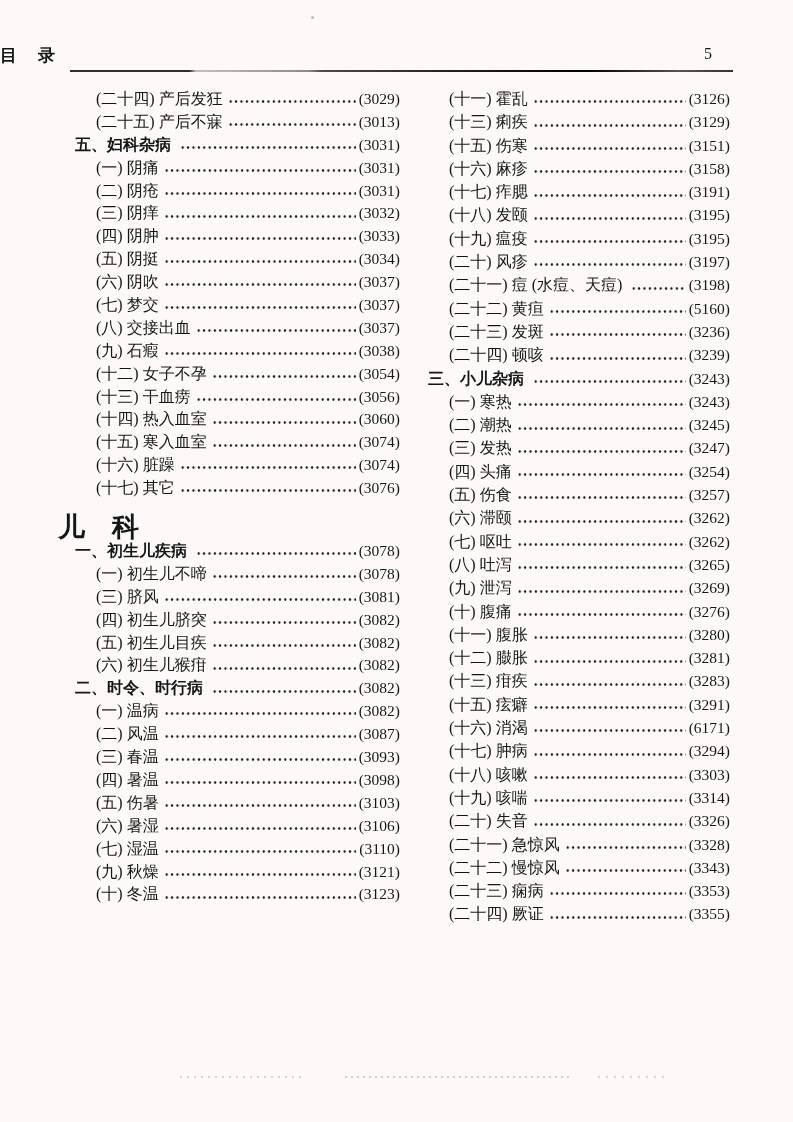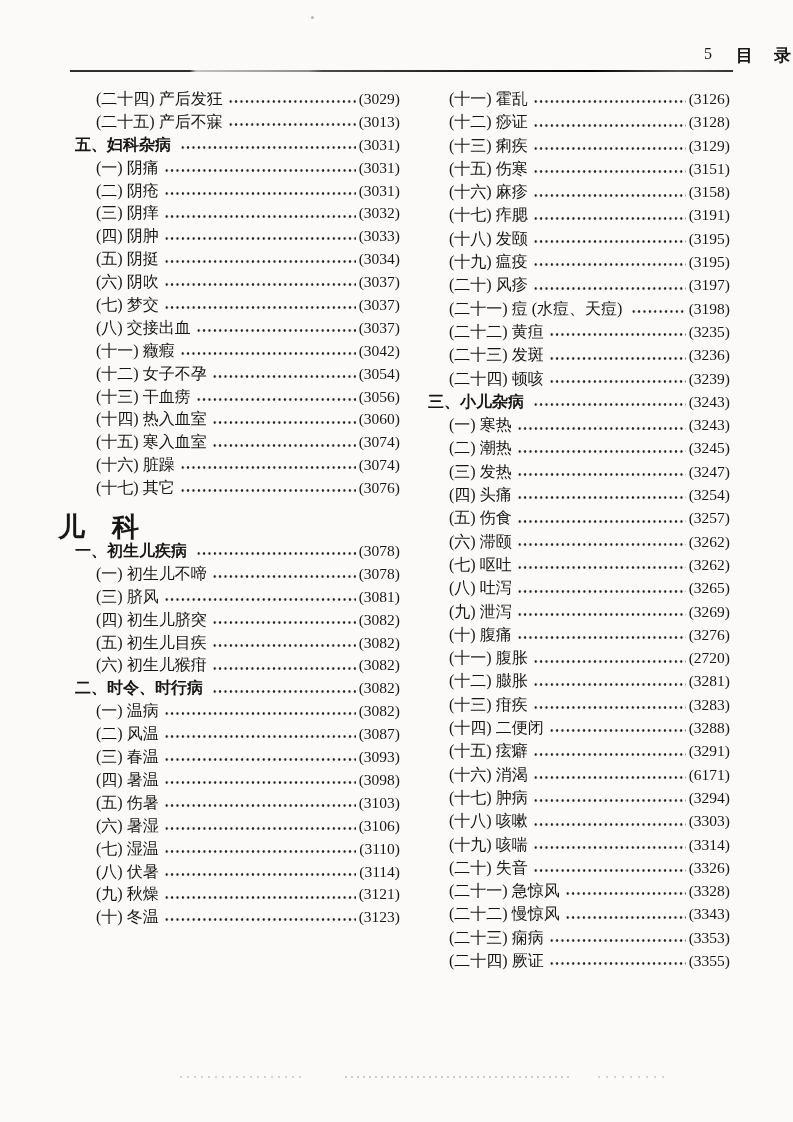--- a/index.html
+++ b/index.html
@@ -9,21 +9,21 @@
     background: #fbfaf8;
     color: #161616;
     font-family: "Liberation Serif", "DejaVu Serif", serif;
     position: relative;
     overflow: hidden;
   }
   .page { position: absolute; inset: 0; }
 
   .header-title {
     position: absolute; top: 44px; left: 0; width: 100%;
-    text-align: right; font-size: 17px; font-weight: bold;
+    text-align: left; font-size: 17px; font-weight: bold;
     letter-spacing: 2px; white-space: pre;
   }
   .header-pagenum {
     position: absolute; top: 45px; right: 81px;
     font-size: 16px;
   }
   .header-rule {
     position: absolute; top: 70px; left: 70px; width: 663px; height: 2px;
     background: linear-gradient(to right,
       #2e2e2e 0%, #2e2e2e 18%,
@@ -139,23 +139,23 @@
     <span class="toc-label">(七) 梦交</span>
     <span class="toc-leader"></span>
     <span class="toc-page">(3037)</span>
   </div>
         <div class="row row-sub">
     <span class="toc-label">(八) 交接出血</span>
     <span class="toc-leader"></span>
     <span class="toc-page">(3037)</span>
   </div>
         <div class="row row-sub">
-    <span class="toc-label">(十一) 癥瘕</span>
-    <span class="toc-leader"></span>
-    <span class="toc-page">(3042)</span>
+    <span class="toc-label">(九) 石瘕</span>
+    <span class="toc-leader"></span>
+    <span class="toc-page">(3038)</span>
   </div>
         <div class="row row-sub">
     <span class="toc-label">(十二) 女子不孕</span>
     <span class="toc-leader"></span>
     <span class="toc-page">(3054)</span>
   </div>
         <div class="row row-sub">
     <span class="toc-label">(十三) 干血痨</span>
     <span class="toc-leader"></span>
     <span class="toc-page">(3056)</span>
@@ -248,47 +248,37 @@
     <span class="toc-label">(六) 暑湿</span>
     <span class="toc-leader"></span>
     <span class="toc-page">(3106)</span>
   </div>
         <div class="row row-sub">
     <span class="toc-label">(七) 湿温</span>
     <span class="toc-leader"></span>
     <span class="toc-page">(3110)</span>
   </div>
         <div class="row row-sub">
-    <span class="toc-label">(八) 伏暑</span>
-    <span class="toc-leader"></span>
-    <span class="toc-page">(3114)</span>
-  </div>
-        <div class="row row-sub">
     <span class="toc-label">(九) 秋燥</span>
     <span class="toc-leader"></span>
     <span class="toc-page">(3121)</span>
   </div>
         <div class="row row-sub">
     <span class="toc-label">(十) 冬温</span>
     <span class="toc-leader"></span>
     <span class="toc-page">(3123)</span>
   </div>
       </div>
     <div class="col col-right">
         <div class="row row-sub">
     <span class="toc-label">(十一) 霍乱</span>
     <span class="toc-leader"></span>
     <span class="toc-page">(3126)</span>
   </div>
         <div class="row row-sub">
-    <span class="toc-label">(十二) 痧证</span>
-    <span class="toc-leader"></span>
-    <span class="toc-page">(3128)</span>
-  </div>
-        <div class="row row-sub">
     <span class="toc-label">(十三) 痢疾</span>
     <span class="toc-leader"></span>
     <span class="toc-page">(3129)</span>
   </div>
         <div class="row row-sub">
     <span class="toc-label">(十五) 伤寒</span>
     <span class="toc-leader"></span>
     <span class="toc-page">(3151)</span>
   </div>
         <div class="row row-sub">
@@ -317,21 +307,21 @@
     <span class="toc-page">(3197)</span>
   </div>
         <div class="row row-sub">
     <span class="toc-label">(二十一) 痘 (水痘、天痘) </span>
     <span class="toc-leader"></span>
     <span class="toc-page">(3198)</span>
   </div>
         <div class="row row-sub">
     <span class="toc-label">(二十二) 黄疸</span>
     <span class="toc-leader"></span>
-    <span class="toc-page">(3235)</span>
+    <span class="toc-page">(5160)</span>
   </div>
         <div class="row row-sub">
     <span class="toc-label">(二十三) 发斑</span>
     <span class="toc-leader"></span>
     <span class="toc-page">(3236)</span>
   </div>
         <div class="row row-sub">
     <span class="toc-label">(二十四) 顿咳</span>
     <span class="toc-leader"></span>
     <span class="toc-page">(3239)</span>
@@ -387,36 +377,31 @@
     <span class="toc-page">(3269)</span>
   </div>
         <div class="row row-sub">
     <span class="toc-label">(十) 腹痛</span>
     <span class="toc-leader"></span>
     <span class="toc-page">(3276)</span>
   </div>
         <div class="row row-sub">
     <span class="toc-label">(十一) 腹胀</span>
     <span class="toc-leader"></span>
-    <span class="toc-page">(2720)</span>
+    <span class="toc-page">(3280)</span>
   </div>
         <div class="row row-sub">
     <span class="toc-label">(十二) 臌胀</span>
     <span class="toc-leader"></span>
     <span class="toc-page">(3281)</span>
   </div>
         <div class="row row-sub">
     <span class="toc-label">(十三) 疳疾</span>
     <span class="toc-leader"></span>
     <span class="toc-page">(3283)</span>
-  </div>
-        <div class="row row-sub">
-    <span class="toc-label">(十四) 二便闭</span>
-    <span class="toc-leader"></span>
-    <span class="toc-page">(3288)</span>
   </div>
         <div class="row row-sub">
     <span class="toc-label">(十五) 痃癖</span>
     <span class="toc-leader"></span>
     <span class="toc-page">(3291)</span>
   </div>
         <div class="row row-sub">
     <span class="toc-label">(十六) 消渴</span>
     <span class="toc-leader"></span>
     <span class="toc-page">(6171)</span>

